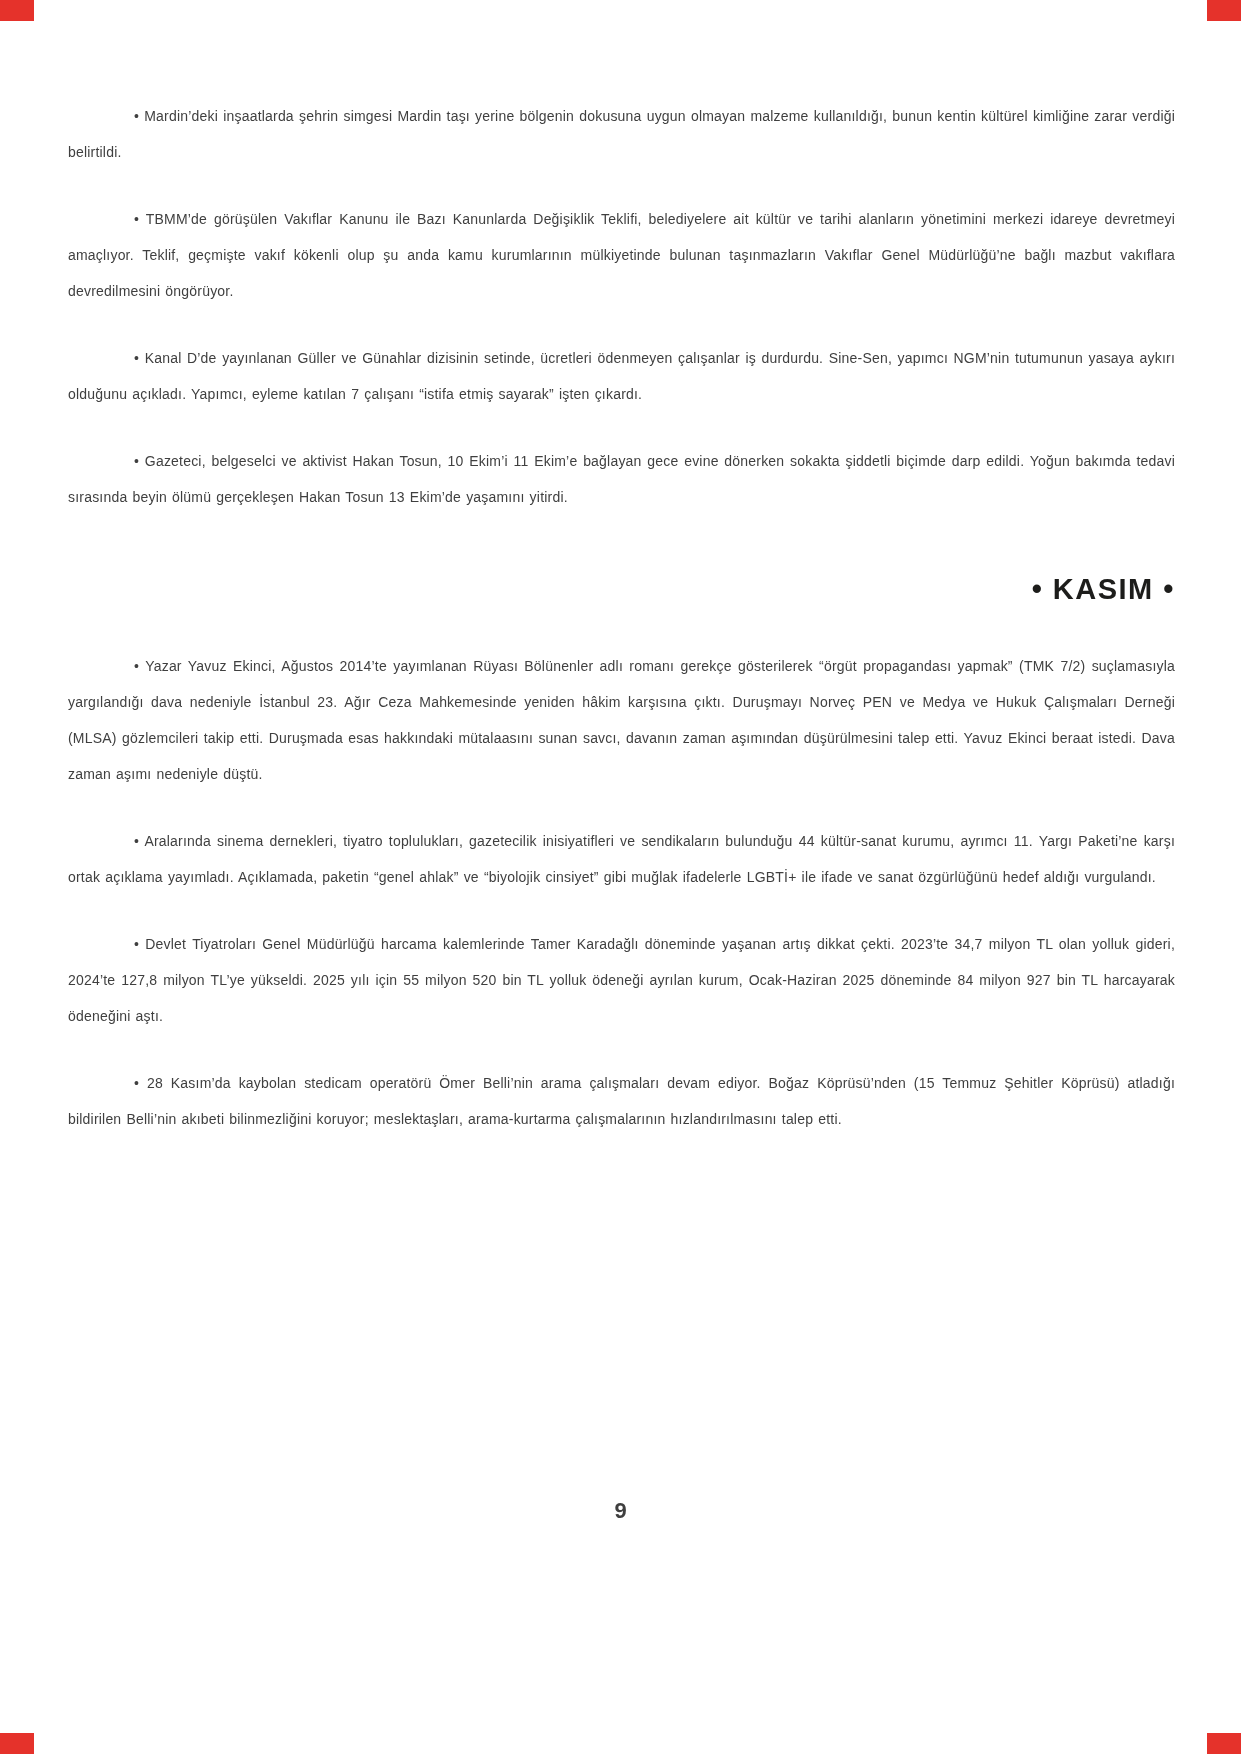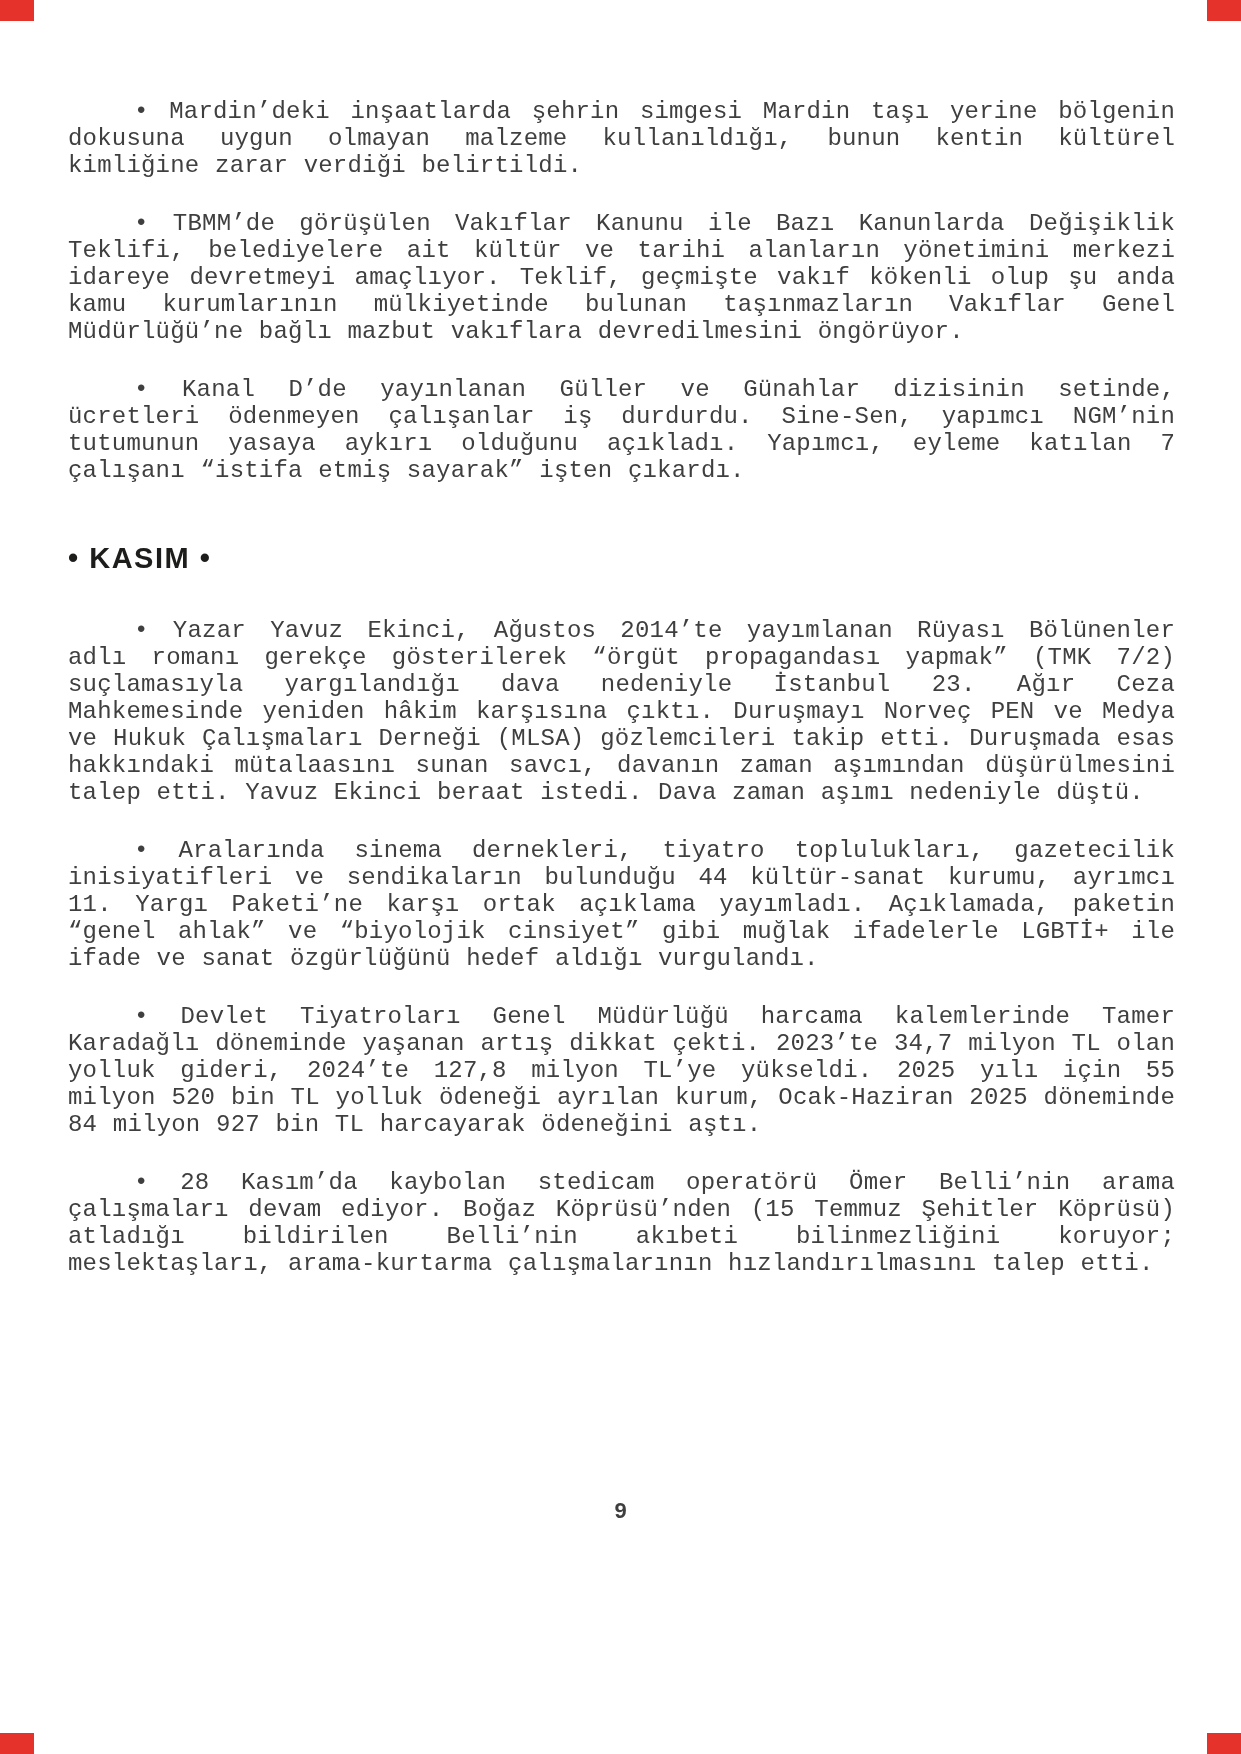--- a/index.html
+++ b/index.html
@@ -27,31 +27,30 @@
   .corner.br { bottom: 0; right: 0; }
   .content {
     position: absolute;
     top: 98px;
     left: 68px;
     right: 66px;
     color: #3f3f3f;
   }
   .para {
     margin: 0 0 31px 0;
-    font-size: 24px;
-    line-height: 27px;
+    font-size: 14px;
+    line-height: 36px;
     letter-spacing: 0.2px;
     text-align: justify;
     text-indent: 66px;
     word-spacing: 1px;
-    font-family: Liberation Mono, monospace;
   }
   .heading {
     margin: 58px 0 42px 0;
-    text-align: left;
+    text-align: right;
     font-size: 29px;
     font-weight: bold;
     color: #1d1d1b;
     letter-spacing: 1.5px;
     text-indent: 0;
   }
   .page-number {
     position: absolute;
     top: 1498px;
     left: 0;
@@ -68,20 +67,21 @@
 <div class="page">
   <div class="corner tl"></div>
   <div class="corner tr"></div>
   <div class="corner bl"></div>
   <div class="corner br"></div>
 
   <main class="content">
     <p class="para">• Mardin’deki inşaatlarda şehrin simgesi Mardin taşı yerine bölgenin dokusuna uygun olmayan malzeme kullanıldığı, bunun kentin kültürel kimliğine zarar verdiği belirtildi.</p>
     <p class="para">• TBMM’de görüşülen Vakıflar Kanunu ile Bazı Kanunlarda Değişiklik Teklifi, belediyelere ait kültür ve tarihi alanların yönetimini merkezi idareye devretmeyi amaçlıyor. Teklif, geçmişte vakıf kökenli olup şu anda kamu kurumlarının mülkiyetinde bulunan taşınmazların Vakıflar Genel Müdürlüğü’ne bağlı mazbut vakıflara devredilmesini öngörüyor.</p>
     <p class="para">• Kanal D’de yayınlanan Güller ve Günahlar dizisinin setinde, ücretleri ödenmeyen çalışanlar iş durdurdu. Sine-Sen, yapımcı NGM’nin tutumunun yasaya aykırı olduğunu açıkladı. Yapımcı, eyleme katılan 7 çalışanı “istifa etmiş sayarak” işten çıkardı.</p>
+    <p class="para">• Gazeteci, belgeselci ve aktivist Hakan Tosun, 10 Ekim’i 11 Ekim’e bağlayan gece evine dönerken sokakta şiddetli biçimde darp edildi. Yoğun bakımda tedavi sırasında beyin ölümü gerçekleşen Hakan Tosun 13 Ekim’de yaşamını yitirdi.</p>
 
     <h1 class="heading">• KASIM •</h1>
 
     <p class="para">• Yazar Yavuz Ekinci, Ağustos 2014’te yayımlanan Rüyası Bölünenler adlı romanı gerekçe gösterilerek “örgüt propagandası yapmak” (TMK 7/2) suçlamasıyla yargılandığı dava nedeniyle İstanbul 23. Ağır Ceza Mahkemesinde yeniden hâkim karşısına çıktı. Duruşmayı Norveç PEN ve Medya ve Hukuk Çalışmaları Derneği (MLSA) gözlemcileri takip etti. Duruşmada esas hakkındaki mütalaasını sunan savcı, davanın zaman aşımından düşürülmesini talep etti. Yavuz Ekinci beraat istedi. Dava zaman aşımı nedeniyle düştü.</p>
     <p class="para">• Aralarında sinema dernekleri, tiyatro toplulukları, gazetecilik inisiyatifleri ve sendikaların bulunduğu 44 kültür-sanat kurumu, ayrımcı 11. Yargı Paketi’ne karşı ortak açıklama yayımladı. Açıklamada, paketin “genel ahlak” ve “biyolojik cinsiyet” gibi muğlak ifadelerle LGBTİ+ ile ifade ve sanat özgürlüğünü hedef aldığı vurgulandı.</p>
     <p class="para">• Devlet Tiyatroları Genel Müdürlüğü harcama kalemlerinde Tamer Karadağlı döneminde yaşanan artış dikkat çekti. 2023’te 34,7 milyon TL olan yolluk gideri, 2024’te 127,8 milyon TL’ye yükseldi. 2025 yılı için 55 milyon 520 bin TL yolluk ödeneği ayrılan kurum, Ocak-Haziran 2025 döneminde 84 milyon 927 bin TL harcayarak ödeneğini aştı.</p>
     <p class="para">• 28 Kasım’da kaybolan stedicam operatörü Ömer Belli’nin arama çalışmaları devam ediyor. Boğaz Köprüsü’nden (15 Temmuz Şehitler Köprüsü) atladığı bildirilen Belli’nin akıbeti bilinmezliğini koruyor; meslektaşları, arama-kurtarma çalışmalarının hızlandırılmasını talep etti.</p>
   </main>
 
   <div class="page-number">9</div>

